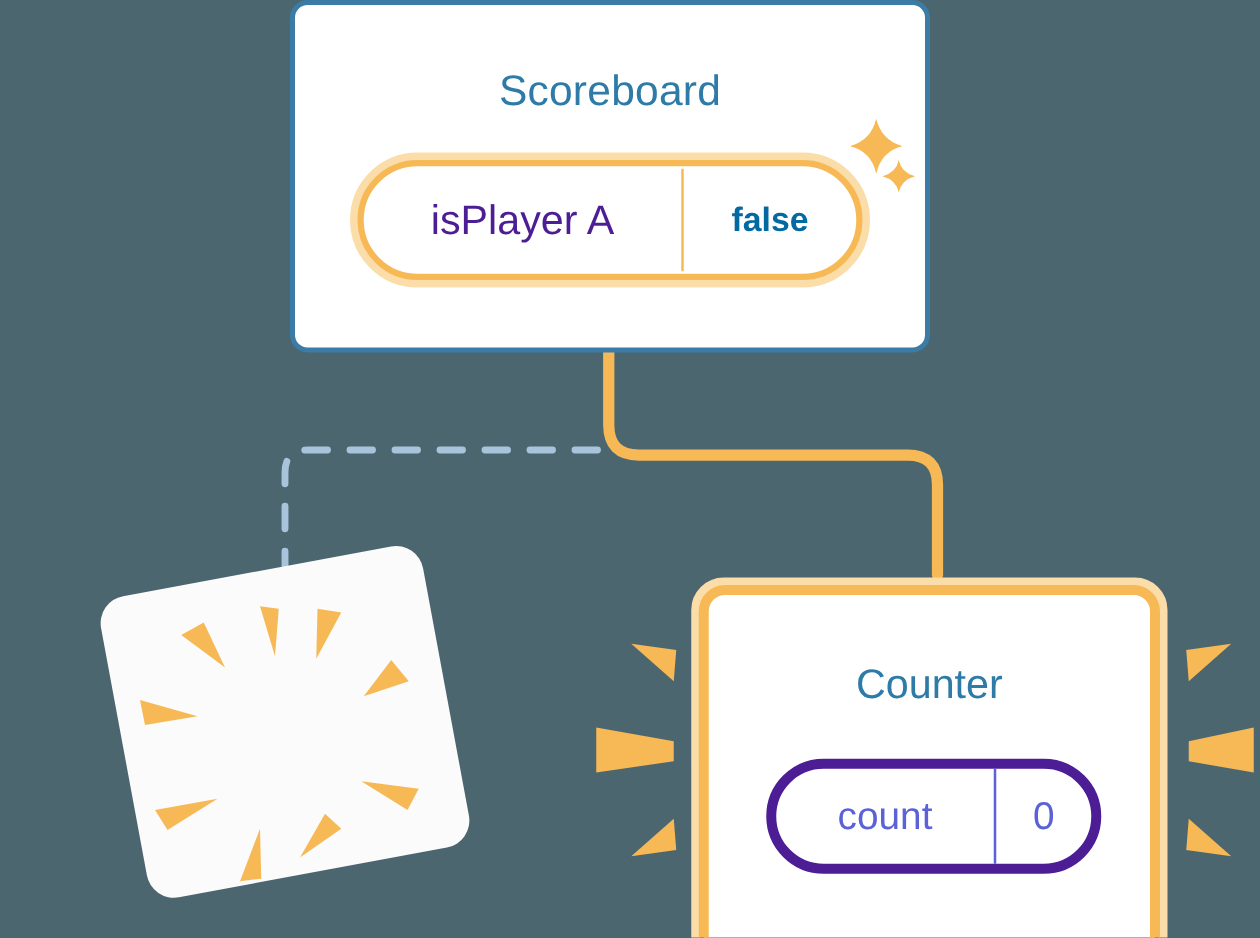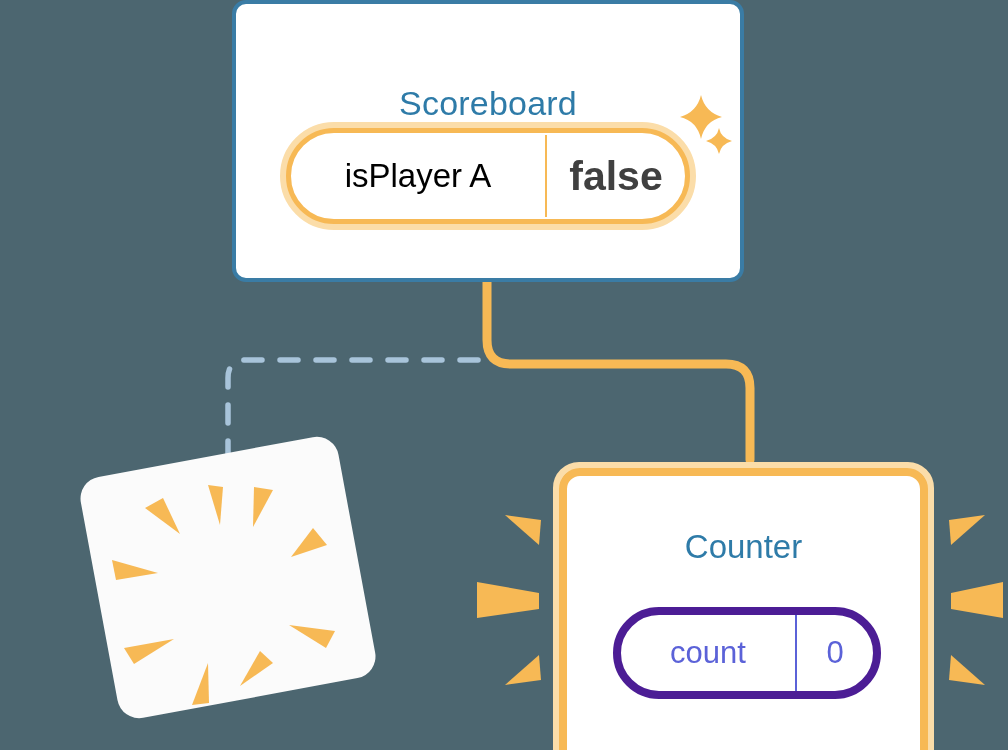--- a/index.html
+++ b/index.html
@@ -46,21 +46,21 @@
     border-radius: 14px;
     box-sizing: border-box;
     z-index: 4;
   }
   .card-title-blue {
     text-align: center;
     color: #2e7ba8;
     font-size: 34px;
     font-weight: 400;
     letter-spacing: 0.2px;
-    margin-top: 80px;
+    margin-top: 50px;
   }
 
   
   .pill-wrap-orange {
     position: absolute;
     left: 44px;
     top: 118px;
     width: 416px;
     height: 108px;
   }
@@ -82,36 +82,36 @@
     box-sizing: border-box;
     background: #ffffff;
     display: flex;
     align-items: stretch;
   }
   .pill-orange .cell-key {
     flex: 0 0 254px;
     display: flex;
     align-items: center;
     justify-content: center;
-    color: #000000;
+    color: #4c1d95;
     font-size: 33px;
     font-weight: 400;
   }
   .pill-orange .cell-div {
     flex: 0 0 2px;
     background: #f7b955;
     margin: 2px 0;
   }
   .pill-orange .cell-val {
     flex: 1 1 auto;
     display: flex;
     align-items: center;
     justify-content: center;
-    color: #404040;
-    font-size: 41px;
+    color: #0369a1;
+    font-size: 27px;
     font-weight: 700;
   }
 
   
   .card-counter {
     position: absolute;
     left: 553px;
     top: 462px;
     width: 381px;
     height: 346px;

